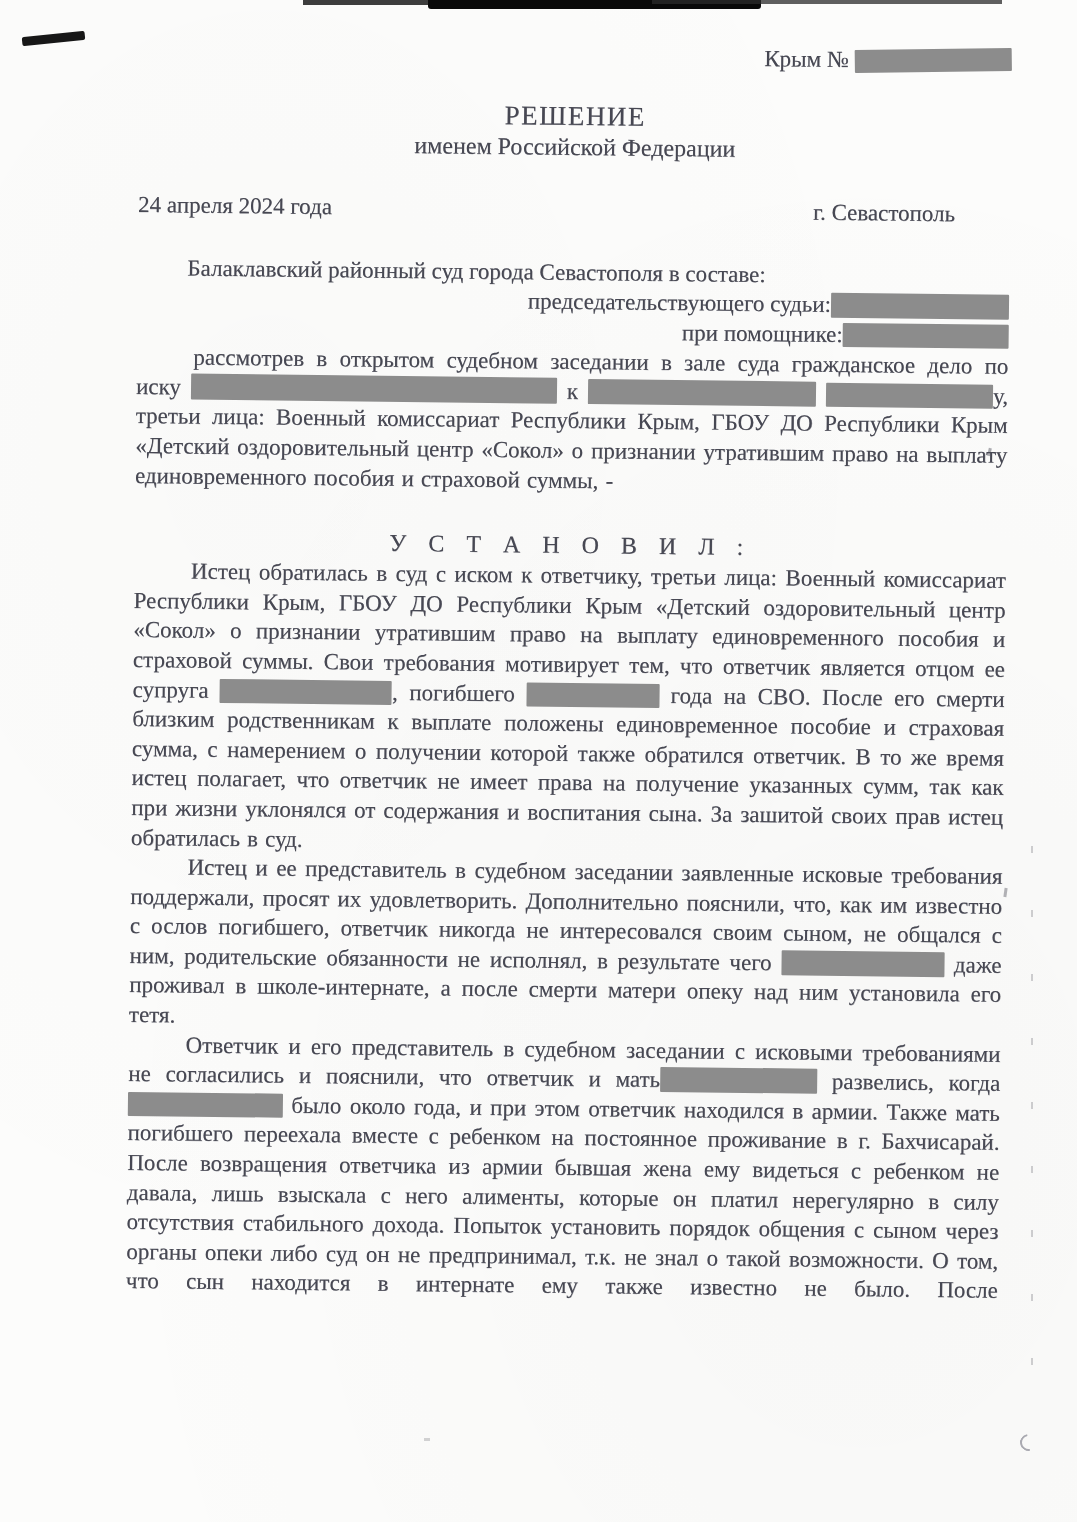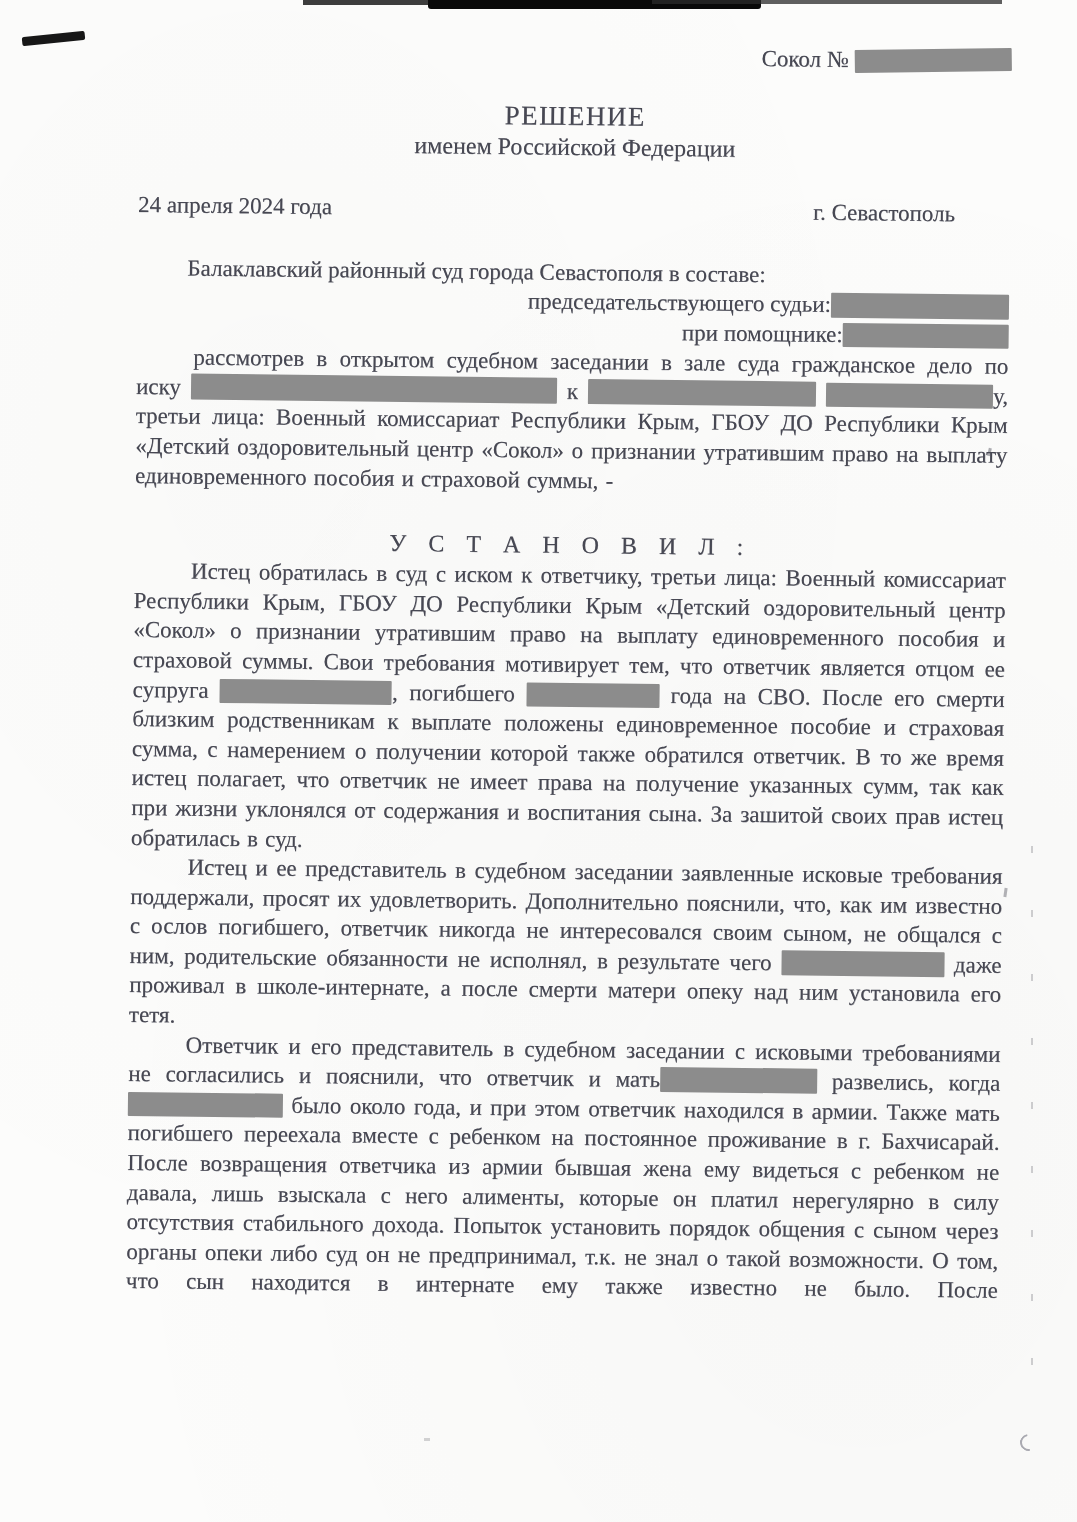--- a/index.html
+++ b/index.html
@@ -77,21 +77,21 @@
   <div class="artifact dash"></div>
   <div class="artifact vdots"></div>
   <div class="artifact speck1"></div>
   <div class="artifact speck2"></div>
   <div class="artifact speck3"></div>
   <div class="artifact squig"></div>
 
   <div class="doc">
 
     <div class="case-row">
-      <span class="case-label">Сокол №</span>
+      <span class="case-label">Крым №</span>
       <span class="redact r-case"></span>
     </div>
 
     <div class="title-block">
       <div class="title">РЕШЕНИЕ</div>
       <div class="subtitle">именем Российской Федерации</div>
     </div>
 
     <div class="date-row">
       <span>24 апреля 2024 года</span>

